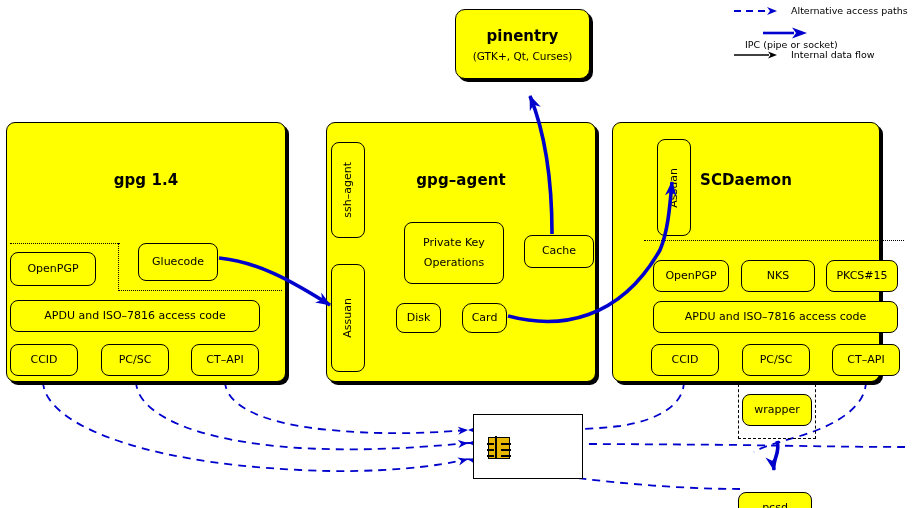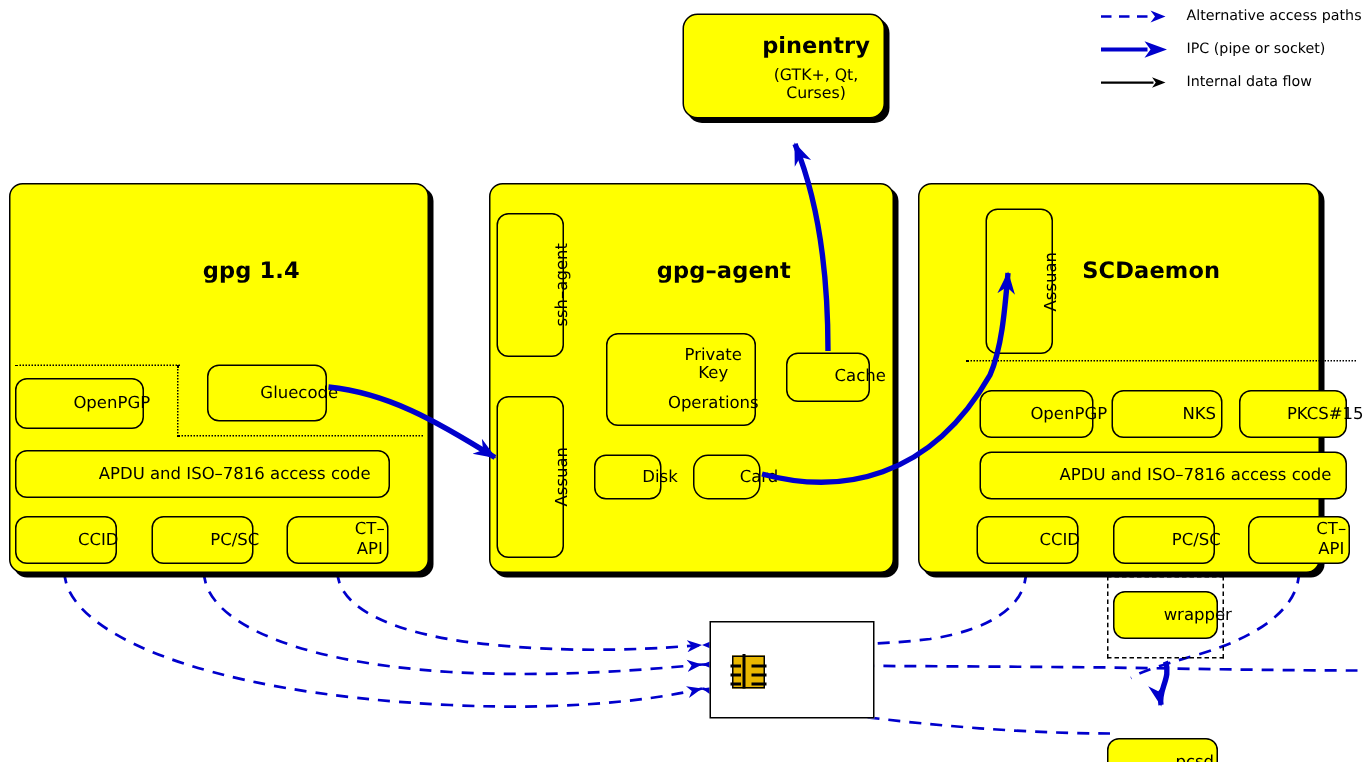--- a/index.html
+++ b/index.html
@@ -6,21 +6,21 @@
   body{width:914px;height:508px;position:relative;overflow:hidden;
        font-family:"DejaVu Sans","Liberation Sans",sans-serif;color:#000;}
   #stage{position:absolute;left:0;top:0;width:914px;height:508px;}
   svg.layer{position:absolute;left:0;top:0;width:914px;height:508px;overflow:visible;}
   #edges{z-index:5;}
   #edges-top{z-index:40;}
 
   
   .node{position:absolute;box-sizing:border-box;background:#ffff00;
         border:1.6px solid #000;display:flex;align-items:center;
-        justify-content:center;text-align:center;z-index:10;padding-left:43px;}
+        justify-content:center;text-align:center;z-index:10;}
   .node.big{border-radius:9px;box-shadow:3px 3px 0 #000;z-index:8;
             align-items:flex-start;justify-content:center;}
   .node.sub{border-radius:8px;font-size:11px;line-height:1.15;z-index:20;}
   .bigtitle{font-weight:bold;font-size:15px;letter-spacing:.1px;
             width:100%;text-align:center;}
   .vert{writing-mode:vertical-rl;transform:rotate(180deg);
         font-size:11px;white-space:nowrap;}
 
   
   #pinentry{border-radius:10px;box-shadow:3px 3px 0 #000;flex-direction:column;
@@ -157,21 +157,21 @@
   <div class="node sub" style="left:331px;top:142px;width:34px;height:96px;">
     <span class="vert">ssh–agent</span>
   </div>
   <div class="node sub" style="left:331px;top:264px;width:34px;height:108px;">
     <span class="vert">Assuan</span>
   </div>
   <div class="node sub" id="pko" style="left:404px;top:222px;width:100px;height:62px;flex-direction:column;gap:7px;text-align:center;">
     <span>Private Key</span>
     <span>Operations</span>
   </div>
-  <div class="node sub" style="left:524px;top:235px;width:56px;height:33px;">
+  <div class="node sub" style="left:524px;top:235px;width:70px;height:33px;">
     <span>Cache</span>
   </div>
   <div class="node sub" style="left:396px;top:303px;width:45px;height:30px;">
     <span>Disk</span>
   </div>
   <div class="node sub" style="left:462px;top:303px;width:45px;height:30px;border-radius:10px;">
     <span>Card</span>
   </div>
 
   <div class="node sub" style="left:657px;top:139px;width:34px;height:97px;">
@@ -239,21 +239,21 @@
     <div class="lg-row" style="top:0px;">
       <span class="lg-art">
         <svg width="46" height="14" style="display:block">
           <path d="M1,7 L34,7" stroke="#0000cc" stroke-width="1.8" fill="none" stroke-dasharray="7,5"></path>
           <path d="M34,3 L44,7 L34,11 L37,7 Z" fill="#0000cc"></path>
         </svg>
       </span>
       <span class="lg-txt">Alternative access paths</span>
     </div>
 
-    <div class="lg-row" style="top:22px;">
+    <div class="lg-row" style="top:22px;flex-direction:column;">
       <span class="lg-art">
         <svg width="46" height="14" style="display:block">
           <path d="M1,7 L32,7" stroke="#0000cc" stroke-width="2.6" fill="none"></path>
           <path d="M30,1.5 L45,7 L30,12.5 L34,7 Z" fill="#0000cc"></path>
         </svg>
       </span>
       <span class="lg-txt">IPC (pipe or socket)</span>
     </div>
 
     <div class="lg-row" style="top:44px;">

